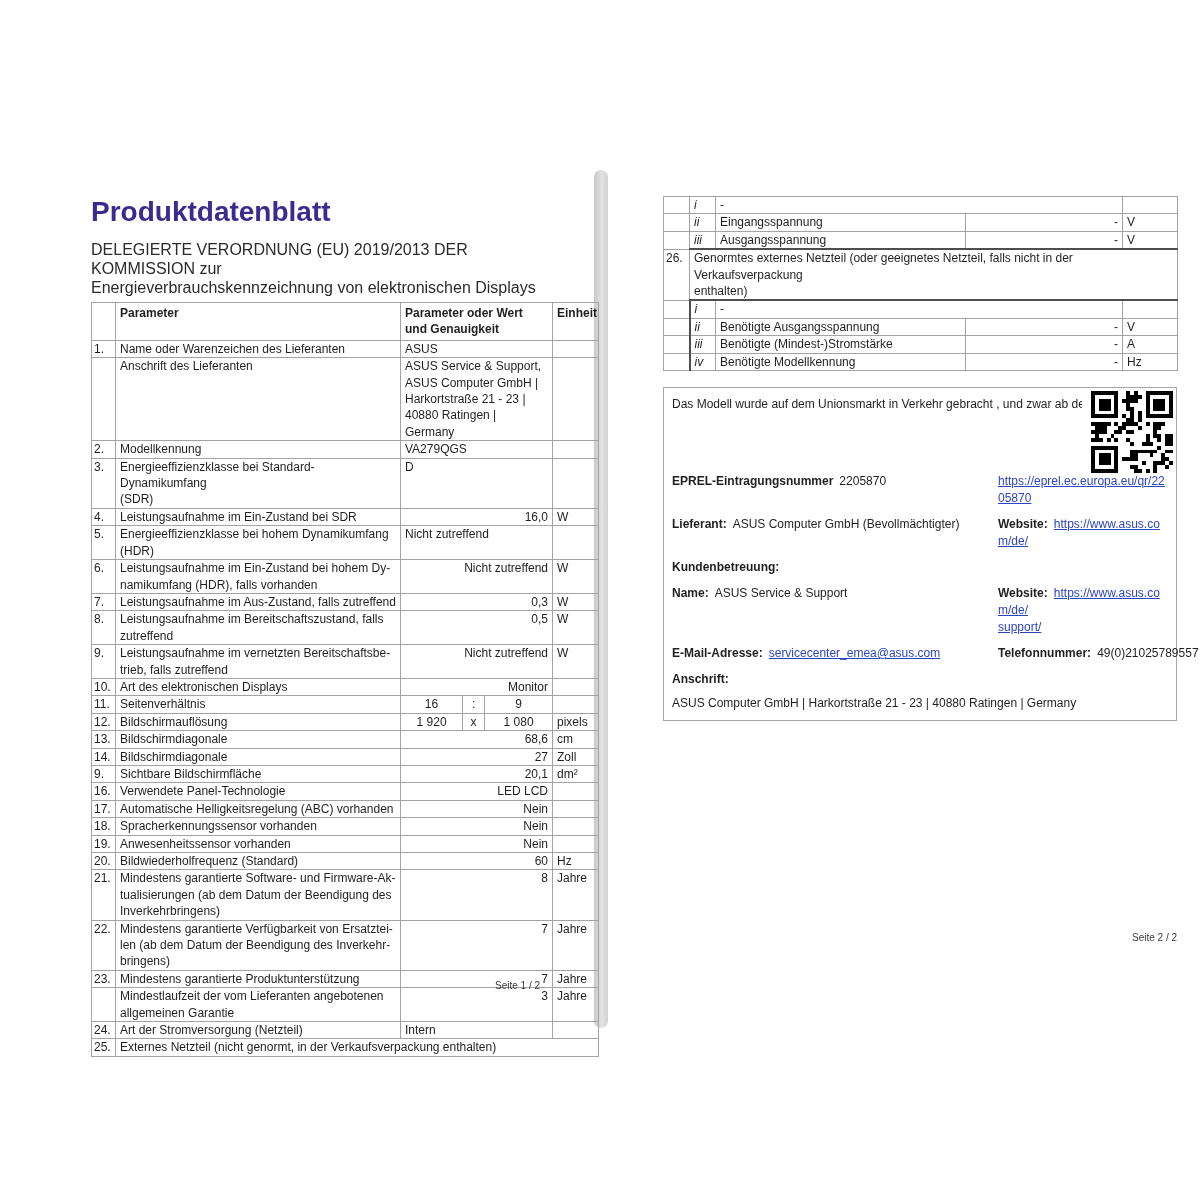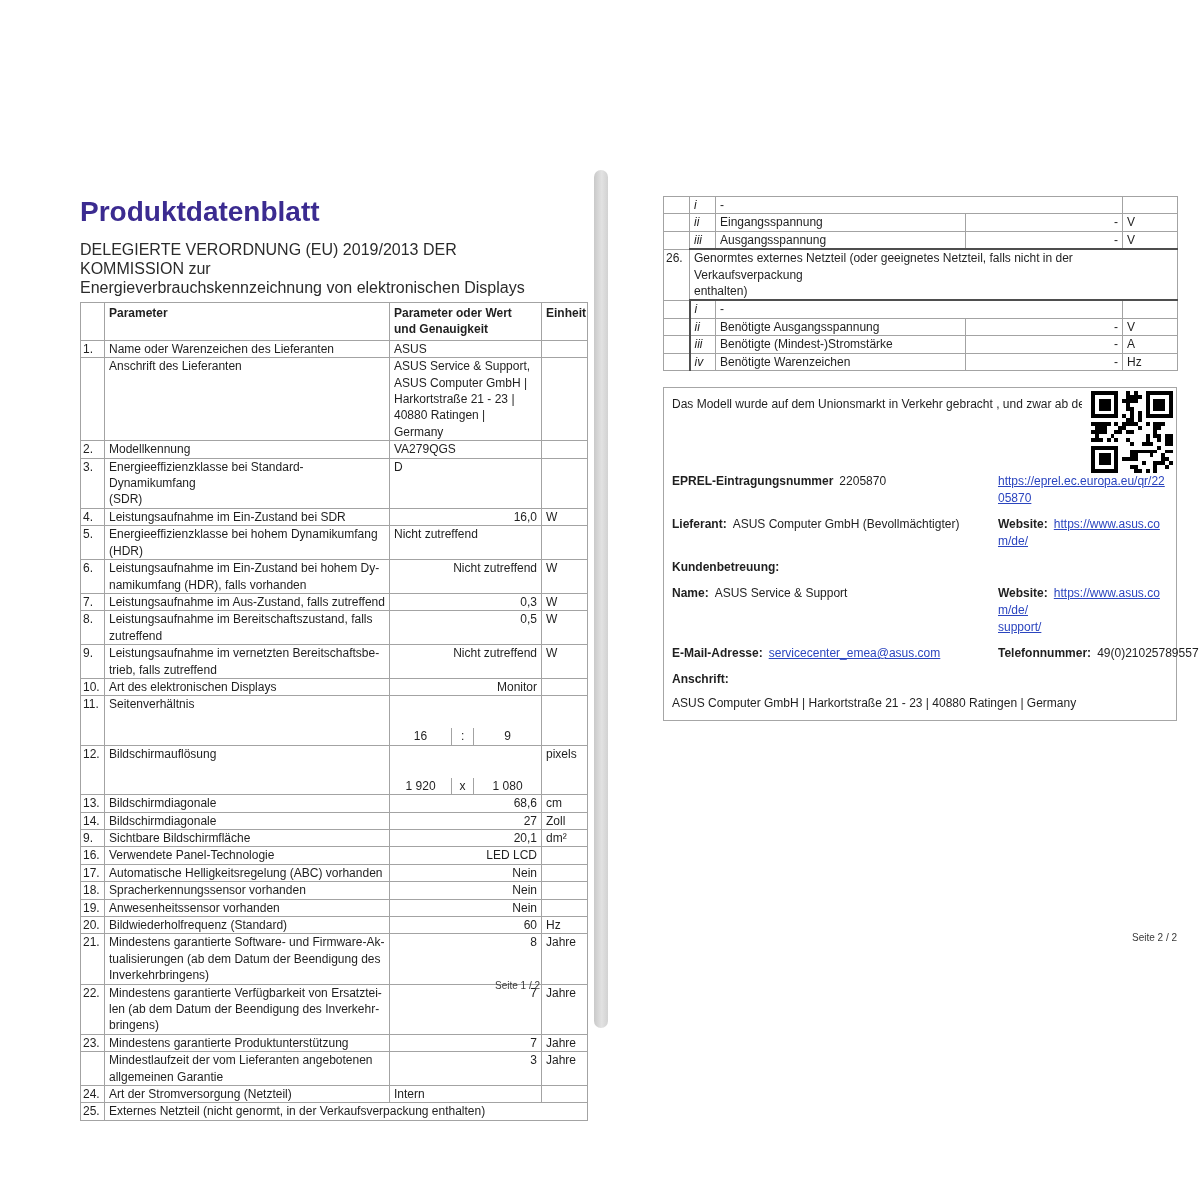--- a/index.html
+++ b/index.html
@@ -4,35 +4,35 @@
 <style>
   * { margin:0; padding:0; box-sizing:border-box; }
   html,body { background:#ffffff; }
   body { width:1200px; height:1200px; font-family:"Liberation Sans", sans-serif; color:#1f1f1f; }
   .canvas { position:relative; width:1200px; height:1200px; background:#ffffff; overflow:hidden; }
 
   .divider { position:absolute; left:594px; top:170px; width:14px; height:858px;
              background:linear-gradient(90deg,#c9c9c9 0%,#e2e2e2 55%,#d2d2d2 100%);
              border-radius:7px; }
 
-  .page1 { position:absolute; left:32px; top:196px; width:507px;padding-left:48px; }
+  .page1 { position:absolute; left:43px; top:196px; width:507px;padding-left:48px; }
   .page2 { position:absolute; left:663px; top:196px; width:514px; }
 
   .title { font-size:28px; font-weight:bold; color:#3b2b90; margin-bottom:12px; }
   .subtitle { font-size:16px; color:#2b2b2b; line-height:19px; }
 
   table.params { border-collapse:collapse; width:507px; margin-top:5px; font-size:12px; table-layout:fixed; }
   table.params2 { border-collapse:collapse; width:514px; font-size:12px; table-layout:fixed; }
   .params td, .params2 td { border:1px solid #a3a3a3; padding:0 4px; vertical-align:top;
                             line-height:16.4px; white-space:pre-line; }
   .params td.hdr { font-weight:bold; padding-top:2px; padding-bottom:2px; }
   .params td.num, .params2 td.num { padding-left:2px; padding-right:2px; }
   .params td.val-r, .params2 td.val-r { text-align:right; }
   .params td.splitcell { padding:0; }
-  .splitwrap { display:flex; width:100%; height:100%;margin-top:32px; }
+  .splitwrap { display:flex; width:100%; height:100%; }
   .splitwrap span { display:block; text-align:center; line-height:16.4px; }
   .splitwrap .sv1 { flex:1.05; }
   .splitwrap .sep { width:23px; border-left:1px solid #a3a3a3; border-right:1px solid #a3a3a3; }
   .splitwrap .sv2 { flex:1.15; }
   .params2 td.roman { font-style:italic; }
   .params2 tr.dkb td:not(.num) { border-bottom:2px solid #4e4e4e; }
   .params2 td.dkl { border-left:2px solid #4e4e4e; }
 
   .infobox { position:relative; margin-top:16px; border:1px solid #a6a6a6; padding:6px 8px 8px 8px;
              font-size:12px; line-height:17px; min-height:272px; }
@@ -302,21 +302,21 @@
           <tr>
             <td class="num"></td>
             <td class="roman dkl">iii</td>
             <td>Benötigte (Mindest-)Stromstärke</td>
             <td class="val-r">-</td>
             <td>A</td>
           </tr>
           <tr>
             <td class="num"></td>
             <td class="roman dkl">iv</td>
-            <td>Benötigte Warenzeichen</td>
+            <td>Benötigte Modellkennung</td>
             <td class="val-r">-</td>
             <td>Hz</td>
           </tr>
         </tbody>
     </table>
 
     <div class="infobox">
       <svg class="qr" id="qr" viewBox="0 0 21 21" shape-rendering="crispEdges">
           <rect x="0" y="0" width="21" height="21" fill="#ffffff"></rect>
           <rect x="9" y="0" width="1" height="1" fill="#000"></rect>

